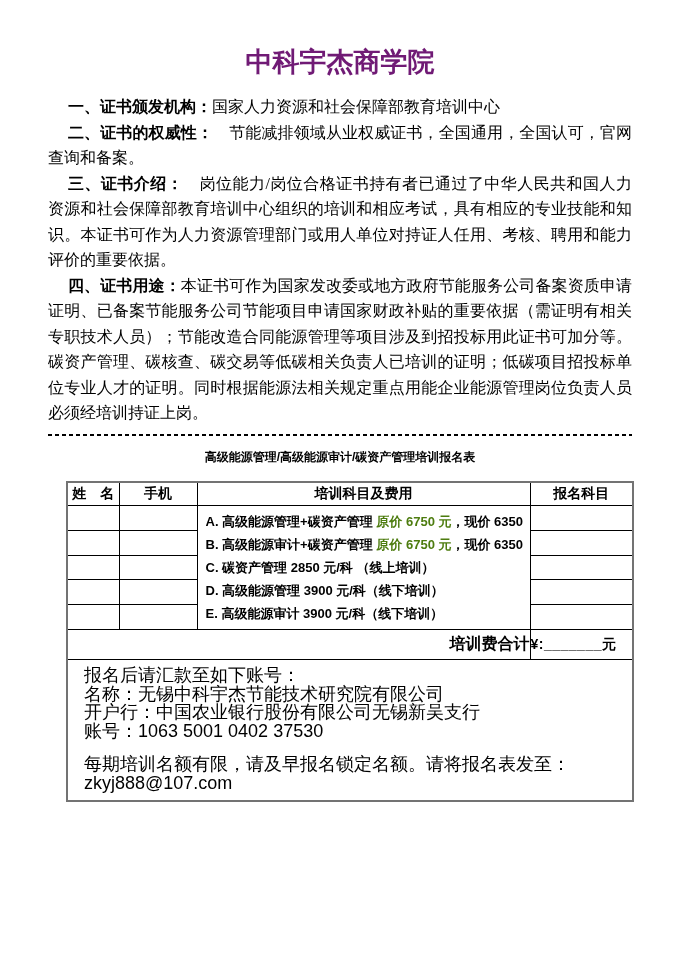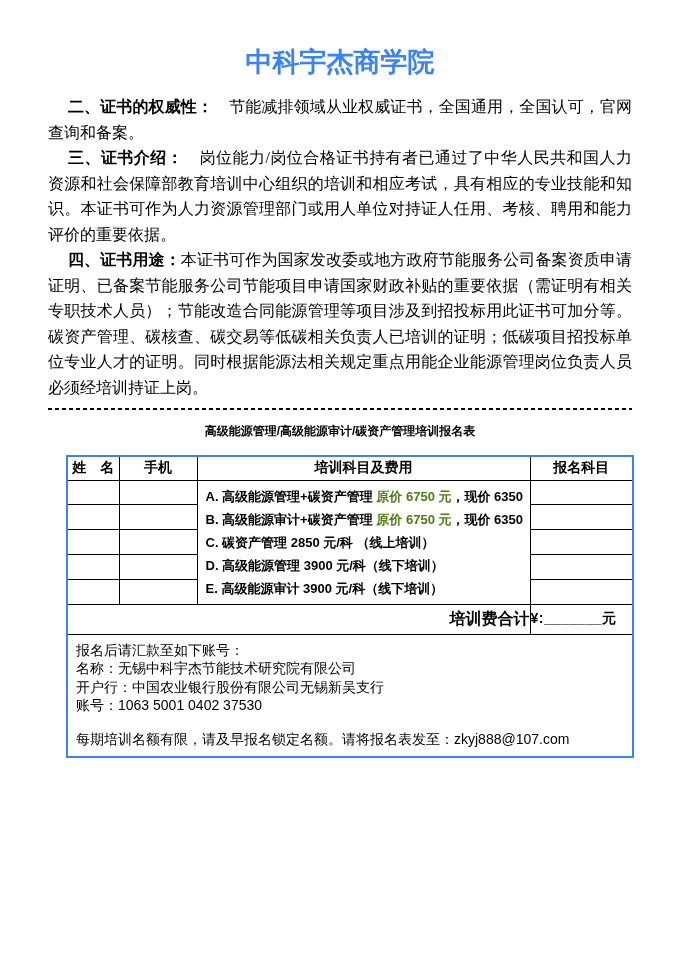--- a/index.html
+++ b/index.html
@@ -10,21 +10,21 @@
     color: #000;
   }
   .page {
     width: 680px; height: 962px;
     padding: 44px 48px 0 48px;
     overflow: hidden;
     background: #ffffff;
   }
   .doc-title {
     text-align: center;
-    color: #3b82f6;
+    color: #701a75;
     font-family: "Liberation Sans", sans-serif;
     font-weight: bold;
     font-size: 27px;
     line-height: 36px;
   }
   .doc-subtitle {
     text-align: center;
     color: #fe0000;
     font-family: "Liberation Sans", sans-serif;
     font-weight: bold;
@@ -54,21 +54,21 @@
     font-weight: bold;
     font-size: 12px;
     line-height: 26px;
     margin-top: 8px;
   }
   table.signup {
     border-collapse: collapse;
     width: 566px;
     margin: 11px 0 0 18px;
     table-layout: fixed;
-    border: 2px solid #3b82f6;
+    border: 2px solid #737373;
   }
   table.signup th, table.signup td { border: 1px solid #000; }
   table.signup th {
     font-family: "Liberation Sans", sans-serif;
     font-size: 14px;
     font-weight: bold;
     height: 24px;
     text-align: center;
   }
   tr.body-row td { height: 24px; }
@@ -92,36 +92,37 @@
     text-align: right;
     height: 30px;
   }
   td.total-value-cell {
     font-family: "Liberation Sans", sans-serif;
     font-weight: bold;
     font-size: 14px;
     letter-spacing: 0.5px;
   }
   td.payment-cell {
-    padding: 6px 10px 8px 8px;
+    padding: 6px 10px 8px 16px;
     font-family: "Liberation Sans", sans-serif;
-    font-size: 14px;
+    font-size: 18px;
     line-height: 18.5px;
     vertical-align: top;
   }
   .payment-note { margin-top: 15px; }
 </style>
 </head>
 <body>
 
 <div class="page">
 
   <div class="doc-title">中科宇杰商学院</div>
 
   <div class="intro">
+    <p class="intro-item"><b class="intro-label">一、证书颁发机构：</b><span>国家人力资源和社会保障部教育培训中心</span></p>
     <p class="intro-item"><b class="intro-label">二、证书的权威性：</b><span>　节能减排领域从业权威证书，全国通用，全国认可，官网查询和备案。</span></p>
     <p class="intro-item"><b class="intro-label">三、证书介绍：</b><span>　岗位能力/岗位合格证书持有者已通过了中华人民共和国人力资源和社会保障部教育培训中心组织的培训和相应考试，具有相应的专业技能和知识。本证书可作为人力资源管理部门或用人单位对持证人任用、考核、聘用和能力评价的重要依据。</span></p>
     <p class="intro-item"><b class="intro-label">四、证书用途：</b><span>本证书可作为国家发改委或地方政府节能服务公司备案资质申请证明、已备案节能服务公司节能项目申请国家财政补贴的重要依据（需证明有相关专职技术人员）；节能改造合同能源管理等项目涉及到招投标用此证书可加分等。碳资产管理、碳核查、碳交易等低碳相关负责人已培训的证明；低碳项目招投标单位专业人才的证明。同时根据能源法相关规定重点用能企业能源管理岗位负责人员必须经培训持证上岗。</span></p>
   </div>
 
   <div class="separator"></div>
 
   <div class="form-title">高级能源管理/高级能源审计/碳资产管理培训报名表</div>
 
   <table class="signup">

